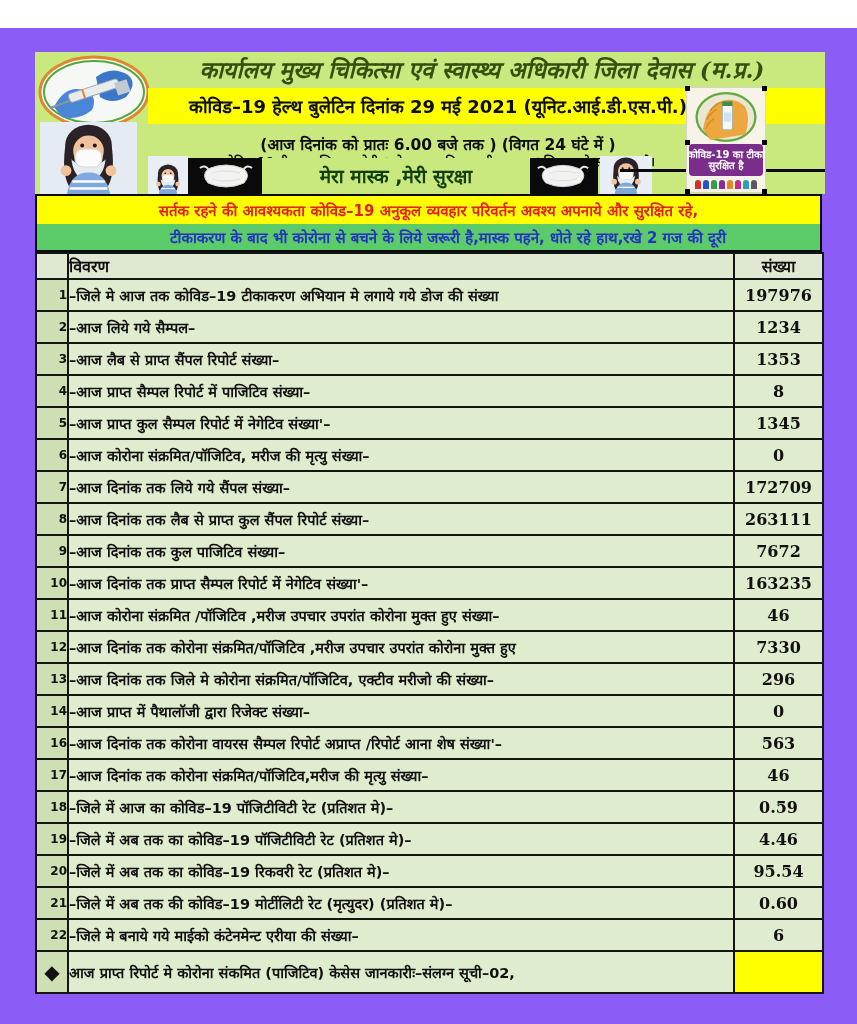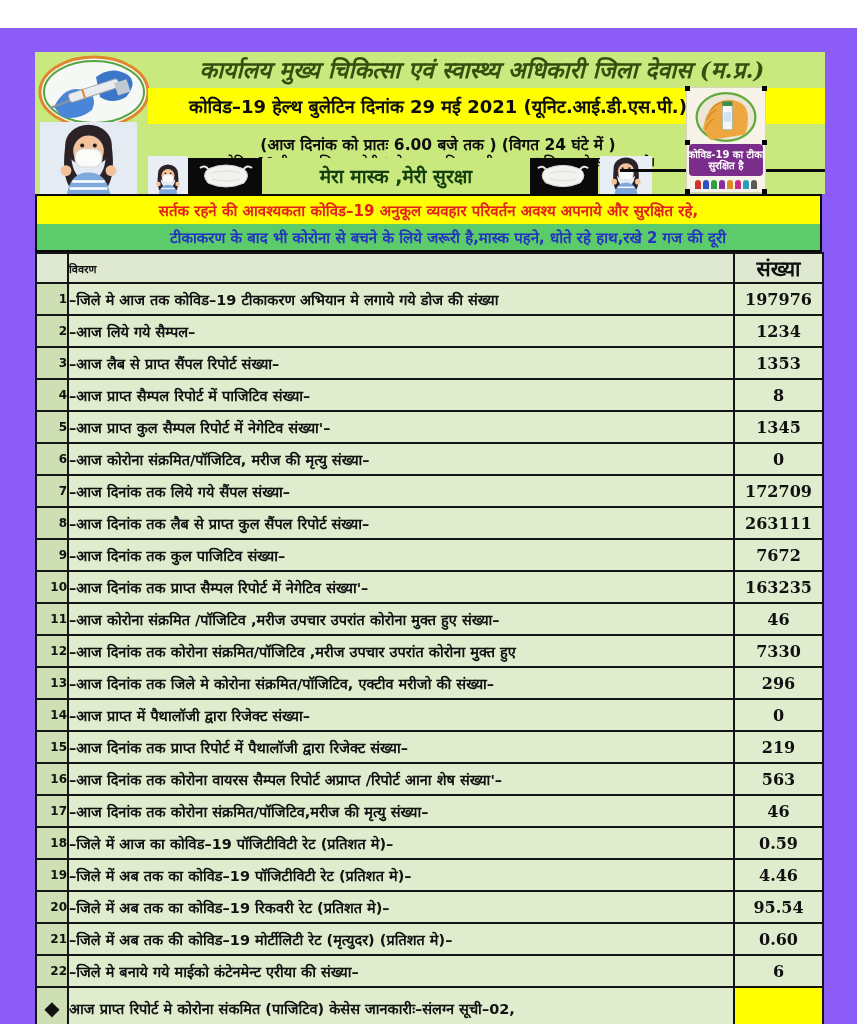--- a/index.html
+++ b/index.html
@@ -57,22 +57,22 @@
   table.bulletin{position:absolute;left:35px;top:224px;width:787px;border-collapse:collapse;
                  table-layout:fixed;}
   table.bulletin td,table.bulletin th{border:2px solid #141414;padding:0;}
   th.c-sno,td.c-sno{width:32px;background:#cddfb3;text-align:right;padding-right:4px;
                     font-size:12px;font-weight:bold;}
   th.c-desc,td.c-desc{width:666px;background:#dfecce;text-align:left;padding-left:7px;
                       font-size:14.5px;font-weight:bold;white-space:nowrap;overflow:hidden;}
   th.c-val,td.c-val{width:89px;background:#dfecce;text-align:center;
                     font-family:"DejaVu Serif",serif;font-size:16px;font-weight:bold;}
   tr.hdr-row th{height:24px;background:#dfe9d2;font-weight:600;}
-  tr.hdr-row th.c-desc{font-size:11px;}
-  tr.hdr-row th.c-val{font-size:21px;font-family:Liberation Sans, sans-serif;}
+  tr.hdr-row th.c-desc{font-size:16px;}
+  tr.hdr-row th.c-val{font-size:16px;font-family:Liberation Sans, sans-serif;}
   tr.data-row td{height:30px;}
   tr.foot-row td{height:40px;}
   td.diamond-cell{text-align:center !important;font-size:20px;line-height:20px;padding-right:0 !important;}
   td.foot-val{background:#ffff00 !important;}
 </style>
 </head>
 <body>
 
 <div class="page">
 
@@ -283,25 +283,20 @@
       <td class="c-sno">13</td>
       <td class="c-desc">–आज दिनांक तक जिले मे कोरोना संक्रमित/पॉजिटिव, एक्टीव मरीजो की संख्या–</td>
       <td class="c-val">296</td>
     </tr>
         <tr class="data-row">
       <td class="c-sno">14</td>
       <td class="c-desc">–आज प्राप्त में पैथालॉजी द्वारा रिजेक्ट संख्या–</td>
       <td class="c-val">0</td>
     </tr>
         <tr class="data-row">
-      <td class="c-sno">15</td>
-      <td class="c-desc">–आज दिनांक तक प्राप्त रिपोर्ट में पैथालॉजी द्वारा रिजेक्ट संख्या–</td>
-      <td class="c-val">219</td>
-    </tr>
-        <tr class="data-row">
       <td class="c-sno">16</td>
       <td class="c-desc">–आज दिनांक तक कोरोना वायरस सैम्पल रिपोर्ट अप्राप्त /रिपोर्ट आना शेष संख्या'–</td>
       <td class="c-val">563</td>
     </tr>
         <tr class="data-row">
       <td class="c-sno">17</td>
       <td class="c-desc">–आज दिनांक तक कोरोना संक्रमित/पॉजिटिव,मरीज की मृत्यु संख्या–</td>
       <td class="c-val">46</td>
     </tr>
         <tr class="data-row">

